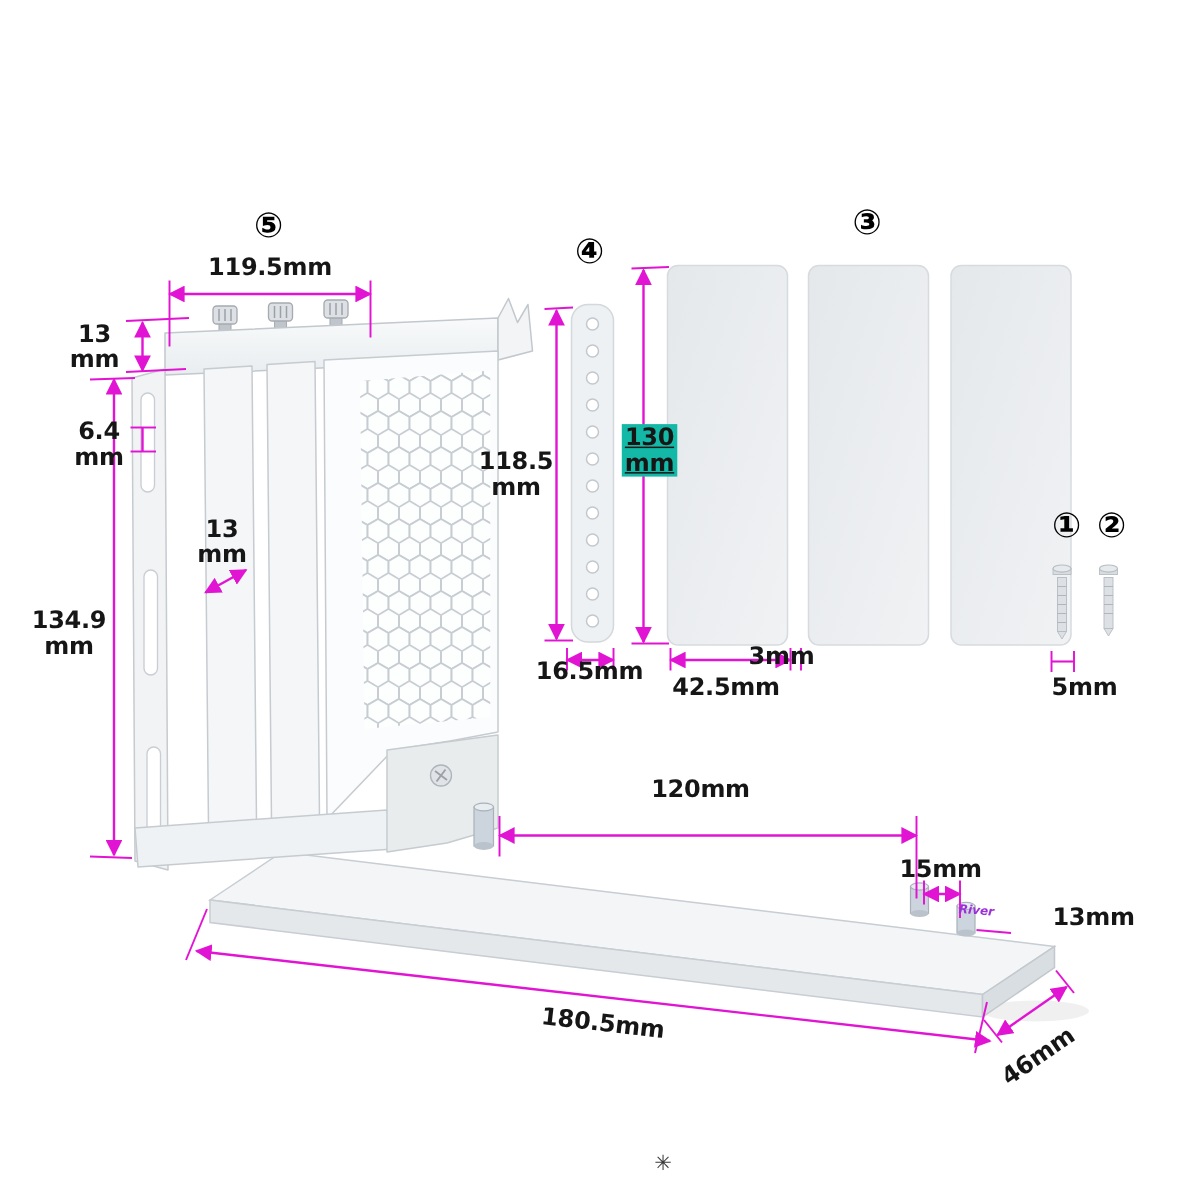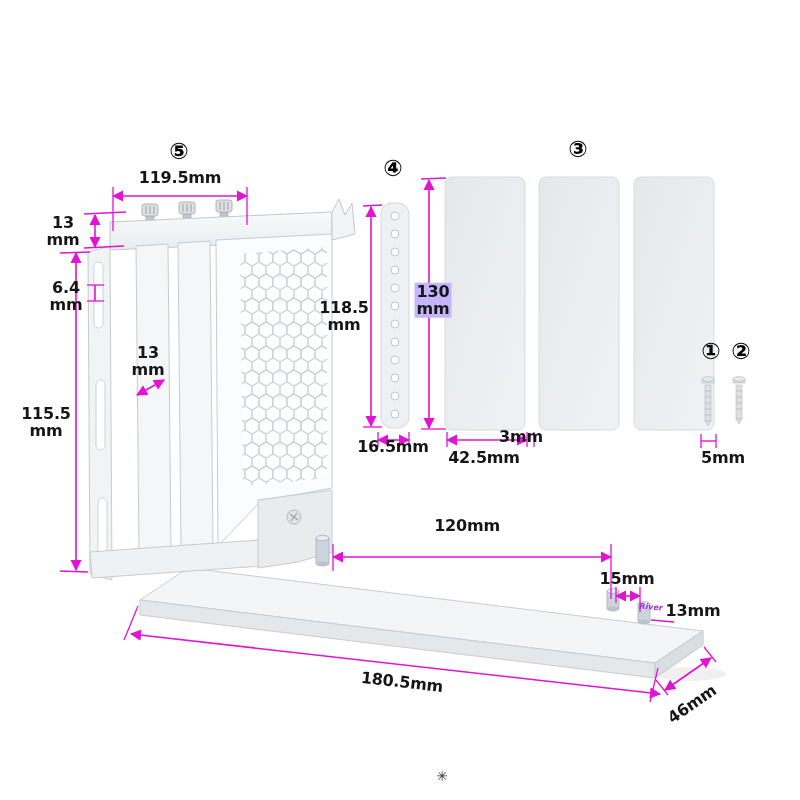--- a/index.html
+++ b/index.html
@@ -2,21 +2,21 @@
 <html><head>
 <meta charset="utf-8">
 <style>
   html,body{margin:0;padding:0;background:#ffffff;}
   .stage{position:relative;width:800px;height:800px;overflow:hidden;background:#fff;
          font-family:"DejaVu Sans","Liberation Sans",sans-serif;}
   svg{position:absolute;left:0;top:0;}
   .lbl{position:absolute;transform:translate(-50%,-50%);font-size:16px;font-weight:600;
        color:#161616;text-align:center;line-height:1.08;white-space:pre-line;letter-spacing:-0.2px;}
   .badge{position:absolute;transform:translate(-50%,-50%);font-size:23px;font-weight:700;color:#000;}
-  .bgw{background:#c4b5fd;padding:0 2px;}
+  .bgw{background:#14b8a6;padding:0 2px;text-decoration:underline;}
   .rot180{transform:translate(-50%,-50%) rotate(6.5deg);}
   .rot46{transform:translate(-50%,-50%) rotate(-34.5deg);}
   .logo{position:absolute;transform:translate(-50%,-50%) rotate(5deg);font-size:8px;font-weight:700;
         font-style:italic;color:#9b30d9;}
   .glyph{position:absolute;transform:translate(-50%,-50%);font-size:14px;color:#3a3a3a;}
 </style>
 </head>
 <body>
 
 <div class="stage">
@@ -226,32 +226,32 @@
   <div class="badge" style="left:711px;top:351px">①</div>
   <div class="badge" style="left:741px;top:351px">②</div>
 
   <div class="lbl" style="left:180px;top:178px">119.5mm</div>
   <div class="lbl" style="left:63px;top:231px">13
 mm</div>
   <div class="lbl" style="left:66px;top:296px">6.4
 mm</div>
   <div class="lbl" style="left:148px;top:361px">13
 mm</div>
-  <div class="lbl" style="left:46px;top:422px">115.5
+  <div class="lbl" style="left:46px;top:422px">134.9
 mm</div>
   <div class="lbl" style="left:344px;top:316px">118.5
 mm</div>
   <div class="lbl bgw" style="left:433px;top:300px">130
 mm</div>
   <div class="lbl" style="left:393px;top:447px">16.5mm</div>
   <div class="lbl" style="left:484px;top:458px">42.5mm</div>
   <div class="lbl" style="left:521px;top:437px">3mm</div>
   <div class="lbl" style="left:723px;top:458px">5mm</div>
   <div class="lbl" style="left:467px;top:526px">120mm</div>
   <div class="lbl" style="left:627px;top:579px">15mm</div>
-  <div class="lbl" style="left:693px;top:611px">13mm</div>
+  <div class="lbl" style="left:729px;top:611px">13mm</div>
   <div class="lbl rot180" style="left:402px;top:682px">180.5mm</div>
   <div class="lbl rot46" style="left:692px;top:704px">46mm</div>
 
   <div class="logo" style="left:651px;top:607px">River</div>
   <div class="glyph" style="left:442px;top:776px">✳</div>
 
 </div>
 
 </body></html>

